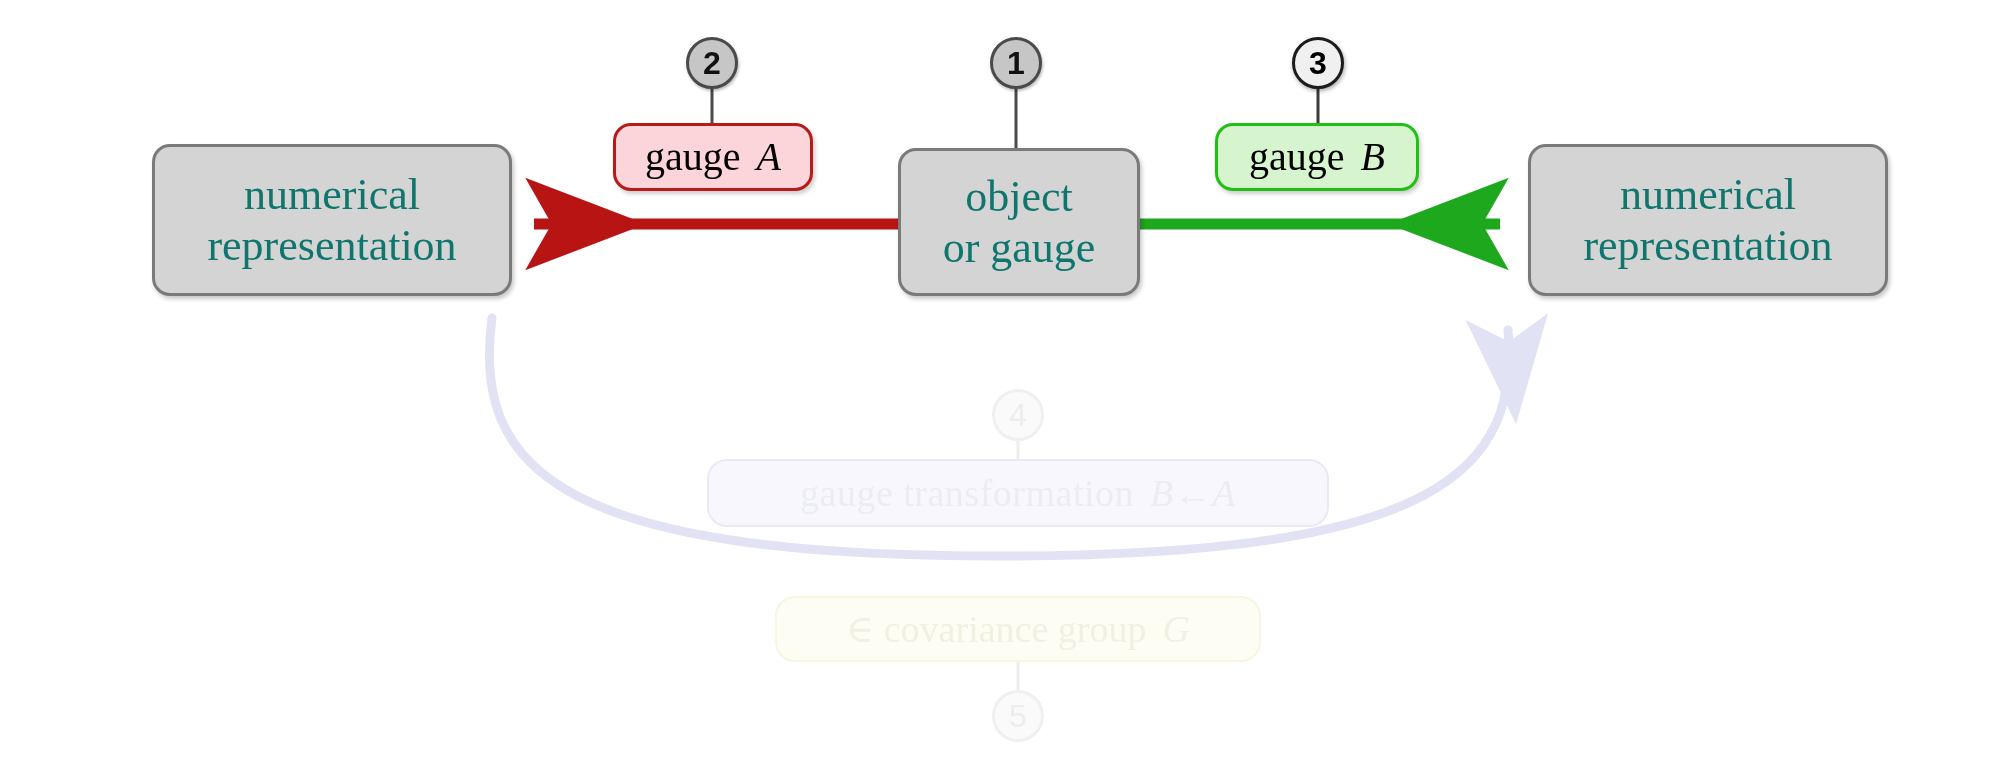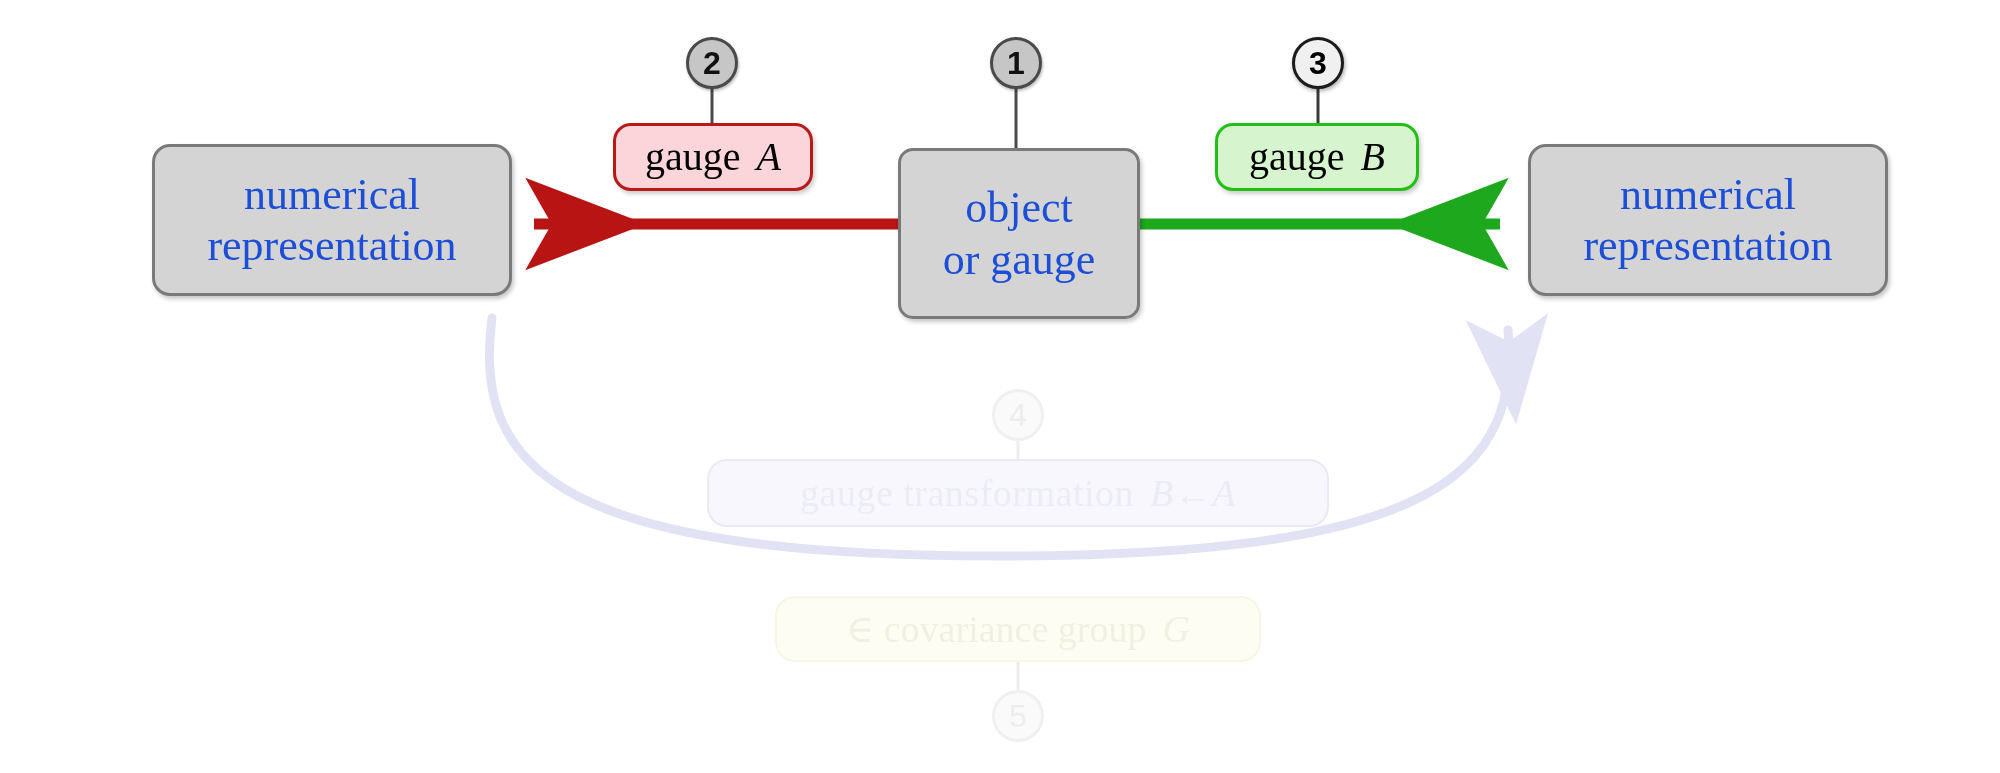--- a/index.html
+++ b/index.html
@@ -38,21 +38,21 @@
     text-align: center;
     line-height: 1.16;
     white-space: nowrap;
   }
 
   
   .box-main {
     background: #d4d4d4;
     border: 3px solid #7a7a7a;
     border-radius: 18px;
-    color: #1d4ed8;
+    color: #0f766e;
     font-size: 44px;
     box-shadow: 2px 3px 4px rgba(0,0,0,0.22);
   }
   .box-main .line { display: block; }
 
   
   .box-gauge-a {
     background: #fbd5d9;
     border: 3px solid #b81a1a;
     border-radius: 18px;
@@ -157,21 +157,21 @@
     <line x1="1318" y1="88" x2="1318" y2="128" stroke="#3a3a3a" stroke-width="3"></line>
     <line x1="1018" y1="440" x2="1018" y2="462" stroke="#ededed" stroke-width="3"></line>
     <line x1="1018" y1="655" x2="1018" y2="690" stroke="#ededed" stroke-width="3"></line>
   </svg>
 
   <div class="node box-main" style="left:152px; top:144px; width:360px; height:152px;">
     <span class="line">numerical</span>
     <span class="line">representation</span>
   </div>
 
-  <div class="node box-main" style="left:898px; top:148px; width:242px; height:171px;border-radius:15px;">
+  <div class="node box-main" style="left:898px; top:148px; width:242px; height:148px;">
     <span class="line">object</span>
     <span class="line">or gauge</span>
   </div>
 
   <div class="node box-main" style="left:1528px; top:144px; width:360px; height:152px;">
     <span class="line">numerical</span>
     <span class="line">representation</span>
   </div>
 
   <div class="node box-gauge-a" style="left:613px; top:123px; width:200px; height:68px; flex-direction:row;">

